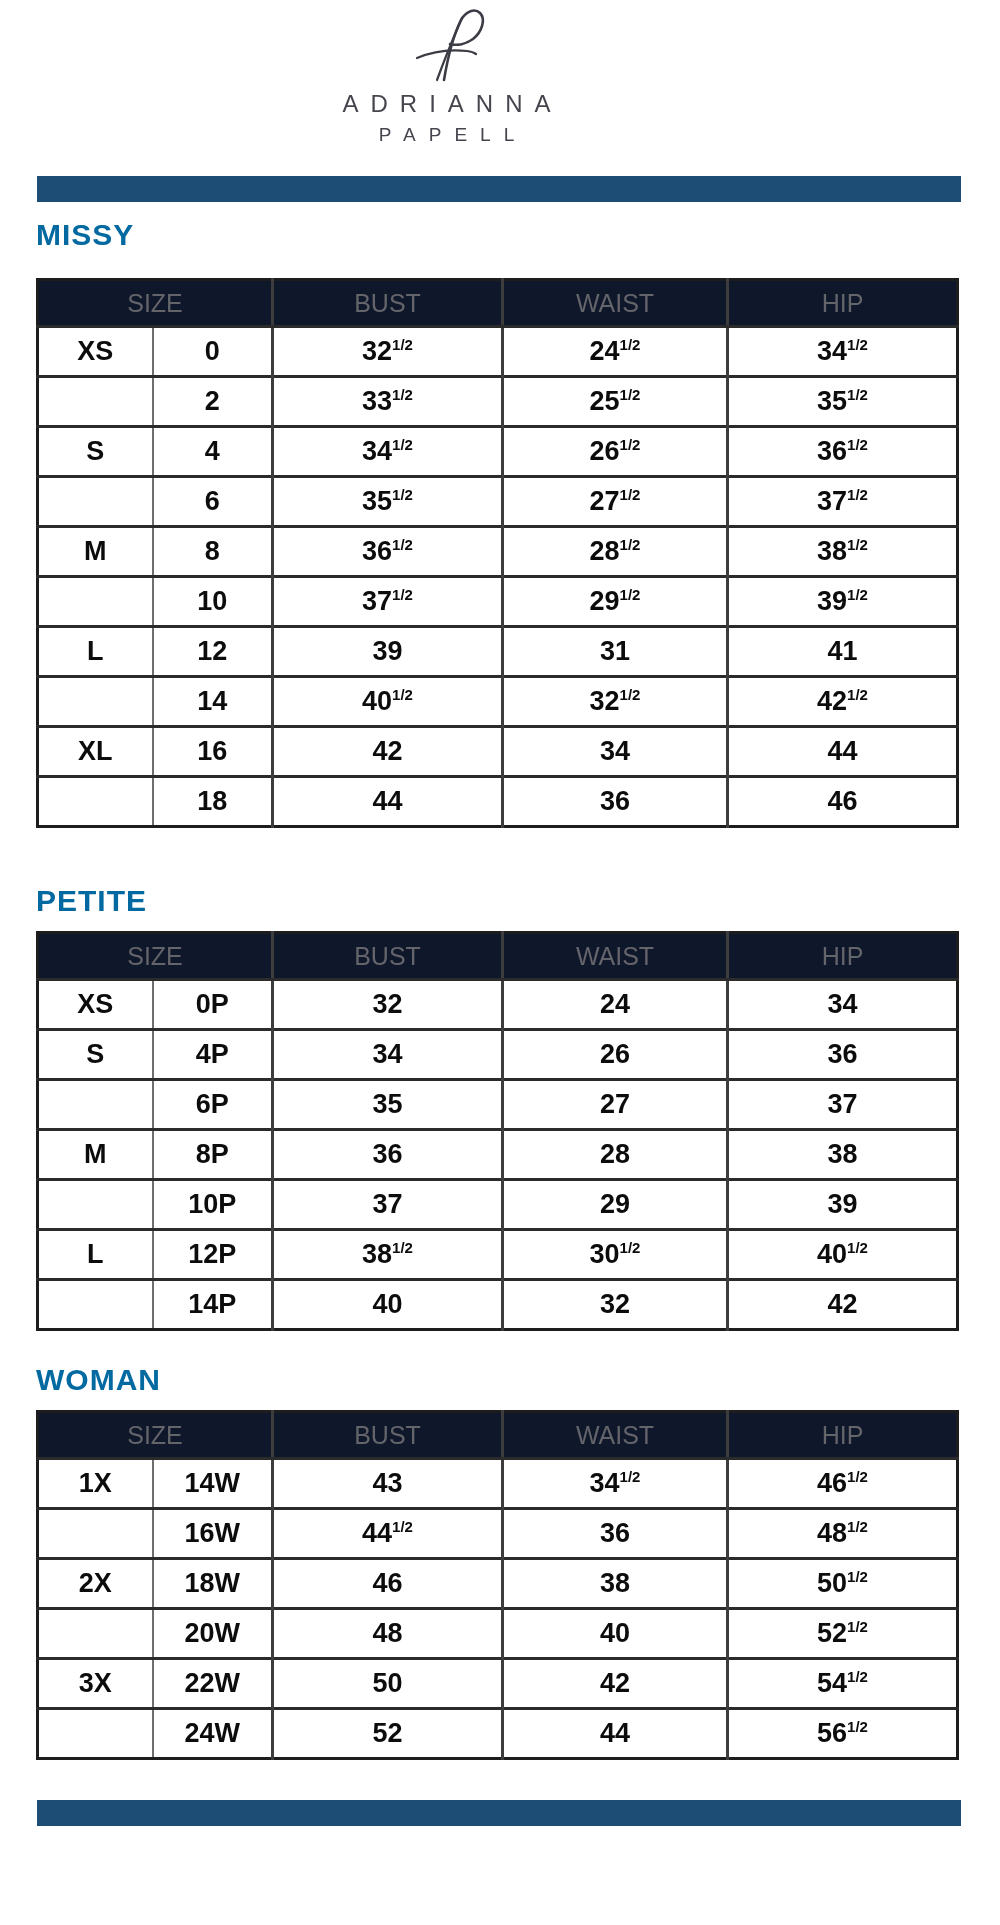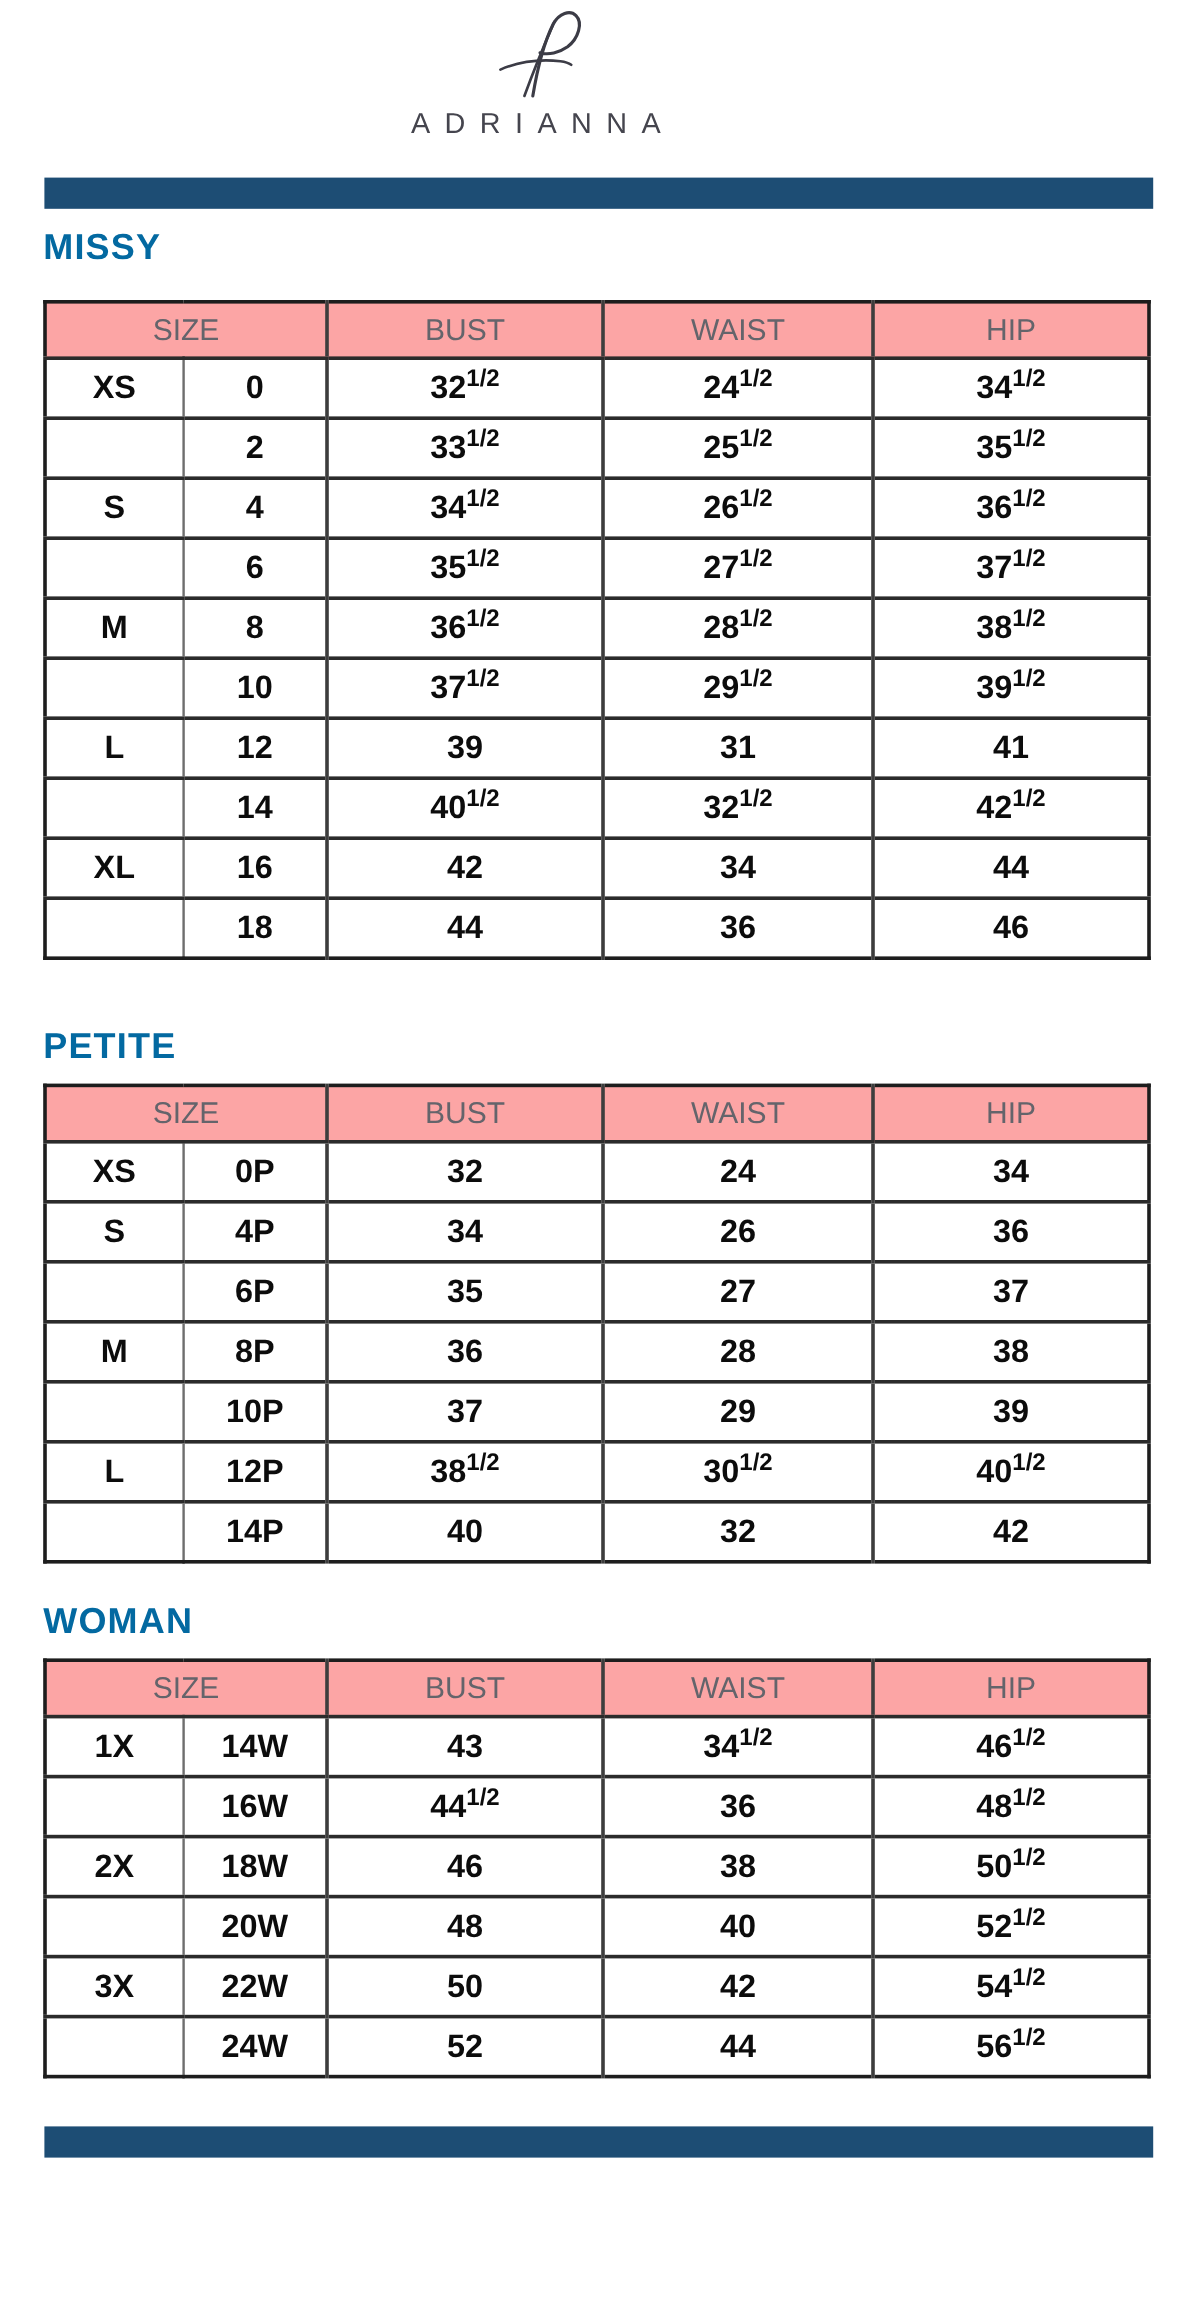--- a/index.html
+++ b/index.html
@@ -54,21 +54,21 @@
   table.size-table {
     margin-top: 26px;
     width: 920px;
     border-collapse: collapse;
     table-layout: fixed;
     border: 3px solid #1d1d1d;
   }
   table.t-petite, table.t-woman { margin-top: 13px; }
 
   table.size-table th {
-    background: #fca5a5;
+    background: #0f172a;
     color: #64646b;
     font-weight: normal;
     font-size: 25px;
     height: 47px;
     text-align: center;
     vertical-align: middle;
     border-bottom: 3px solid #2b2b2b;
   }
   table.size-table td {
     height: 50px;
@@ -76,21 +76,21 @@
     vertical-align: middle;
     font-size: 27px;
     font-weight: bold;
     color: #0c0c0c;
     border-top: 3px solid #2b2b2b;
   }
   
   .v-main { border-left: 3px solid #3d3d3d; }
   td.size-col { border-left: 2px solid #6e6e6e; }
   sup.half {
-    font-size: 20px;
+    font-size: 15px;
     font-weight: bold;
     vertical-align: super;
     line-height: 0;
     letter-spacing: 0;
   }
 </style>
 </head>
 <body>
 
 <div class="page">
@@ -98,20 +98,21 @@
   <div class="logo-block">
     <svg class="monogram" viewBox="0 0 120 80" fill="none" xmlns="http://www.w3.org/2000/svg">
 
       <path d="M 57 74 C 60 56, 66 30, 74 14 C 79 5, 88 2, 93 7 C 99 13, 95 26, 86 33 C 79 38, 70 40, 63 38" stroke="#3c3c46" stroke-width="2.6" stroke-linecap="round"></path>
 
       <path d="M 75 12 C 68 28, 58 52, 50 74" stroke="#3c3c46" stroke-width="2.2" stroke-linecap="round"></path>
 
       <path d="M 30 52 C 44 46, 62 43, 80 45 C 84 45.5, 87 46.5, 89 48" stroke="#3c3c46" stroke-width="2.2" stroke-linecap="round"></path>
     </svg>
     <div class="brand-line1">ADRIANNA</div>
+    <div class="brand-line2">PAPELL</div>
   </div>
 
   <div class="blue-bar bar-top" style="background: rgb(29, 77, 116);"></div>
 
   <div class="section-title title-missy">MISSY</div>
   <table class="size-table t-missy">
     <colgroup>
       <col style="width:115px">
         <col style="width:120px">
         <col style="width:230px">

